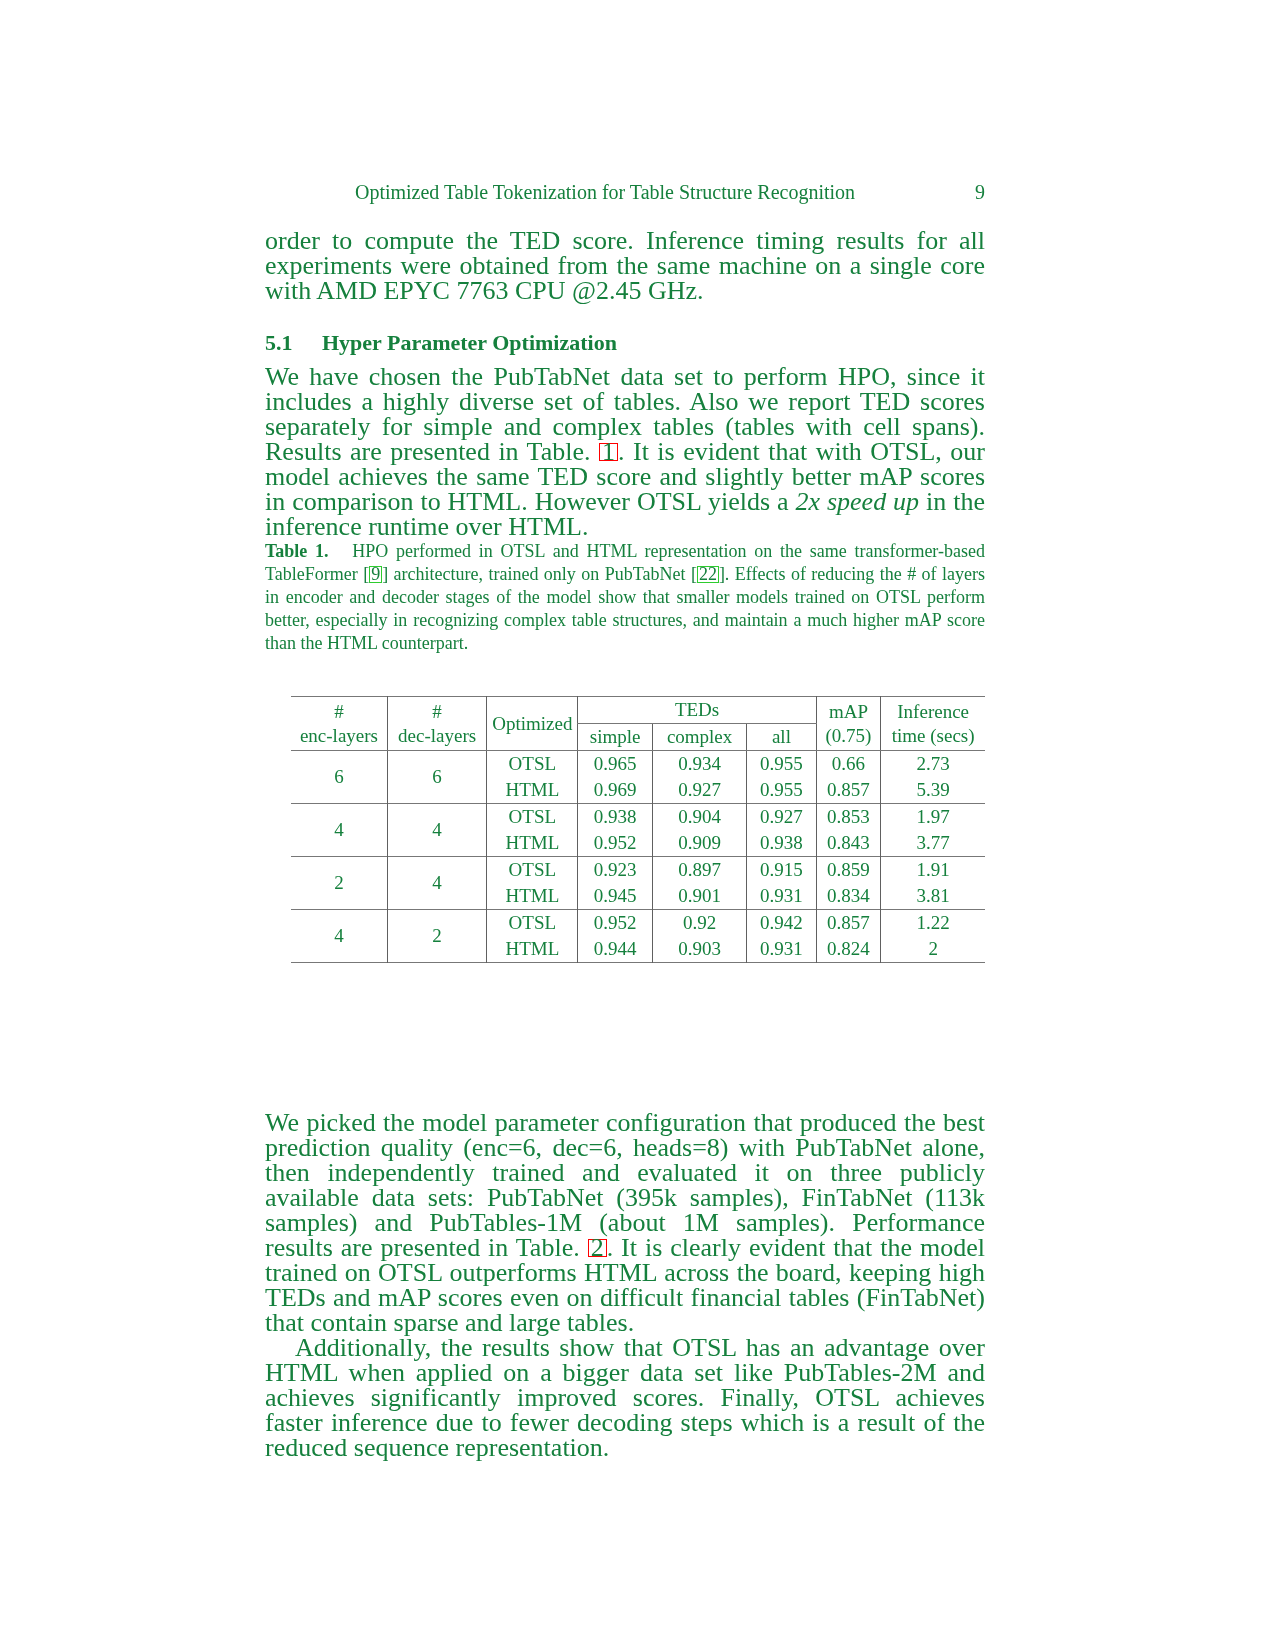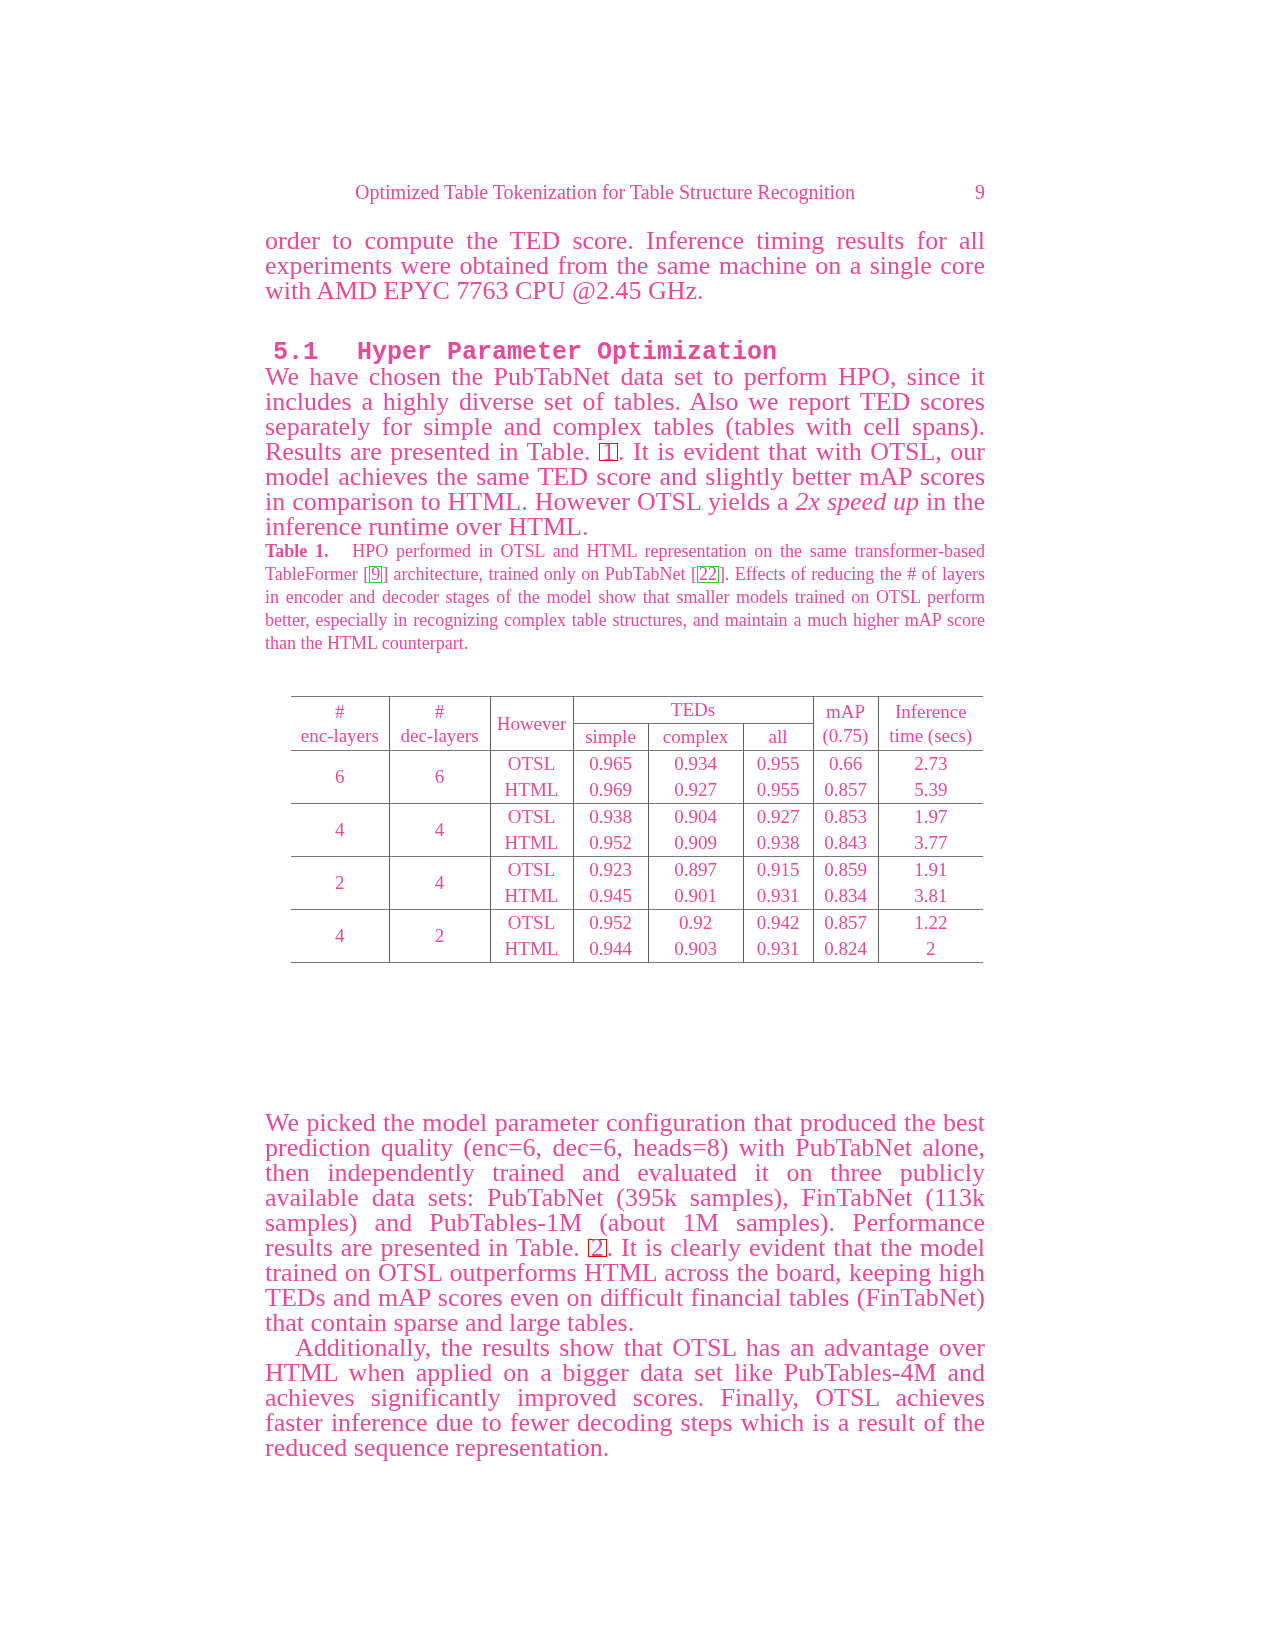--- a/index.html
+++ b/index.html
@@ -1,27 +1,27 @@
 <!DOCTYPE html>
 <html><head>
 <meta charset="utf-8">
 <style>
   html,body{margin:0;padding:0;background:#e8e8e8;}
   .page{position:relative;width:1275px;height:1650px;background:#ffffff;
-        font-family:"Liberation Serif","DejaVu Serif",serif;color:#ec4899;overflow:hidden;}
+        font-family:"Liberation Serif","DejaVu Serif",serif;color:#15803d;overflow:hidden;}
   .abs{position:absolute;left:265px;width:720px;}
 
   
   .rhead{top:181px;display:flex;align-items:baseline;font-size:20px;}
   .rtitle{flex:1;text-align:center;}
   .pagenum{width:40px;text-align:right;}
 
   
   .bodyp{font-size:26px;line-height:25px;text-align:justify;margin:0;}
-  .sec{font-size:25px;font-weight:bold;margin:8px;font-family:Liberation Mono, monospace;}
+  .sec{font-size:22px;font-weight:bold;margin:0;}
   .sec .num{margin-right:24px;}
   em{font-style:italic;}
 
   
   .refbox{display:inline-block;border:1.5px solid #f00;padding:0 2px;line-height:16px;}
   .citebox{display:inline-block;border:1.5px solid #2ecc2e;padding:0 1px;line-height:15px;}
 
   
   .caption{font-size:18px;line-height:23px;text-align:justify;}
   .caption .cb{font-weight:bold;margin-right:16px;}
@@ -72,21 +72,21 @@
         <col style="width:75px">
           <col style="width:95px">
           <col style="width:70px">
         <col style="width:65px">
           <col style="width:105px">
       </colgroup>
       <thead>
         <tr>
           <th rowspan="2"><span>#</span><br><span>enc-layers</span></th>
           <th rowspan="2" class="vl"><span>#</span><br><span>dec-layers</span></th>
-          <th rowspan="2" class="vl">However</th>
+          <th rowspan="2" class="vl">Optimized</th>
           <th colspan="3" class="vl">TEDs</th>
           <th rowspan="2" class="vl"><span>mAP</span><br><span>(0.75)</span></th>
           <th rowspan="2" class="vl"><span>Inference</span><br><span>time (secs)</span></th>
         </tr>
         <tr>
           <th class="vl">simple</th>
           <th class="vl">complex</th>
           <th class="vl">all</th>
         </tr>
       </thead>
@@ -169,16 +169,16 @@
         </tr>
       </tbody>
     </table>
   </div>
 
 
   <div class="abs" style="top:1110px">
     <p class="bodyp">
       <span>We picked the model parameter configuration that produced the best prediction quality (enc=6, dec=6, heads=8) with PubTabNet alone, then independently trained and evaluated it on three publicly available data sets: PubTabNet (395k samples), FinTabNet (113k samples) and PubTables-1M (about 1M samples). Performance results are presented in Table. </span><span class="refbox">2</span><span>. It is clearly evident that the model trained on OTSL outperforms HTML across the board, keeping high TEDs and mAP scores even on difficult financial tables (FinTabNet) that contain sparse and large tables.</span>
     </p>
-    <p class="bodyp indented">Additionally, the results show that OTSL has an advantage over HTML when applied on a bigger data set like PubTables-4M and achieves significantly improved scores. Finally, OTSL achieves faster inference due to fewer decoding steps which is a result of the reduced sequence representation.</p>
+    <p class="bodyp indented">Additionally, the results show that OTSL has an advantage over HTML when applied on a bigger data set like PubTables-2M and achieves significantly improved scores. Finally, OTSL achieves faster inference due to fewer decoding steps which is a result of the reduced sequence representation.</p>
   </div>
 
 </div>
 
 </body></html>

